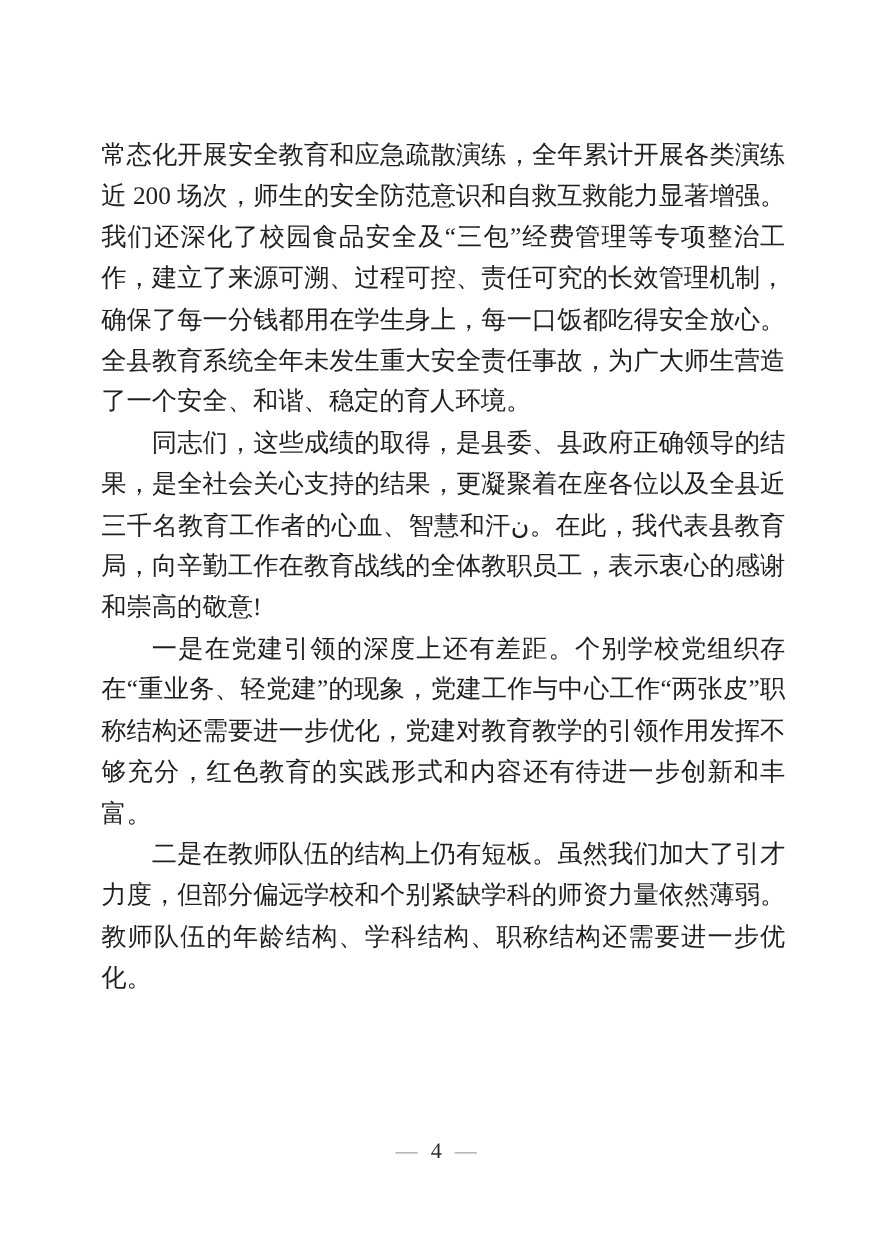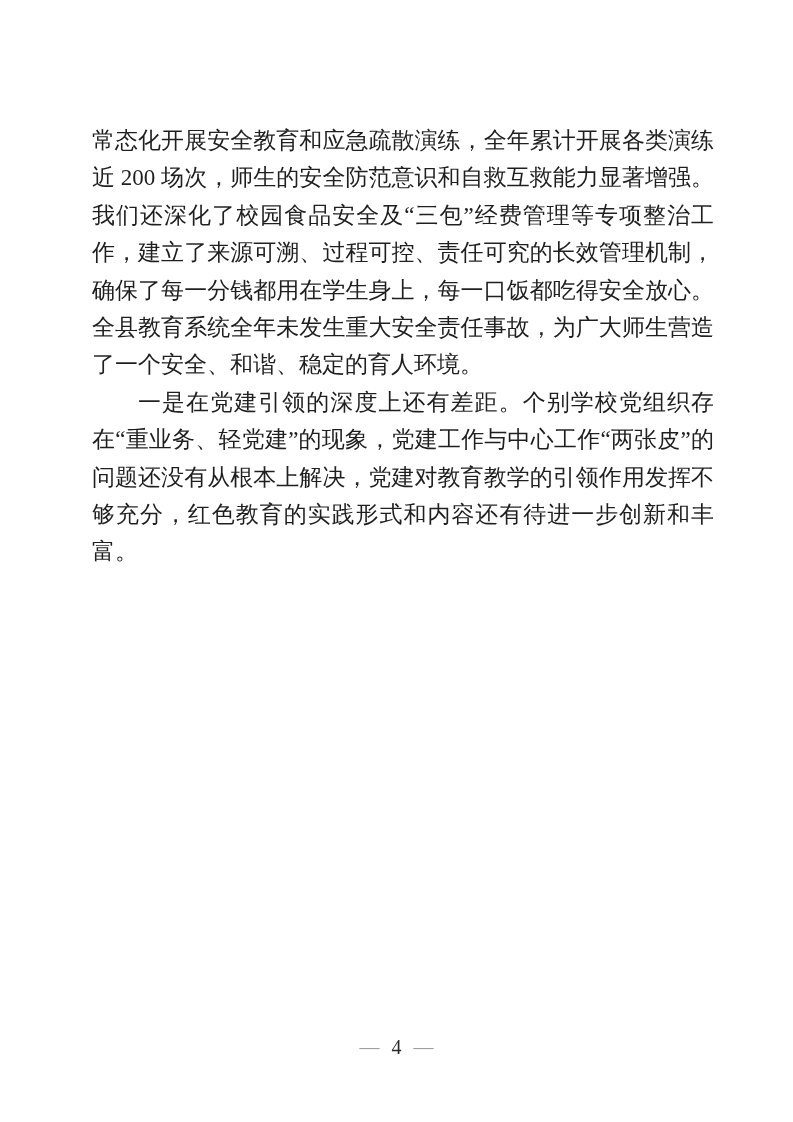--- a/index.html
+++ b/index.html
@@ -59,24 +59,26 @@
 </style>
 </head>
 <body>
 
 <div class="page">
 
   <div class="content">
 
     <p><span>常态化开展安全教育和应急疏散演练，全年累计开展各类演练近 200 场次，师生的安全防范意识和自救互救能力显著增强。我们还深化了校园食品安全及“三包”经费管理等专项整治工作，建立了来源可溯、过程可控、责任可究的长效管理机制，确保了每一分钱都用在学生身上，每一口饭都吃得安全放心。全县教育系统全年未发生重大安全责任事故，为广大师生营造了一个安全、和谐、稳定的育人环境。</span></p>
 
+    <p class="indent"><span>同志们，这些成绩的取得，是县委、县政府正确领导的结果，是全社会关心支持的结果，更凝聚着在座各位以及全县近三千名教育工作者的心血、智慧和汗ن。在此，我代表县教育局，向辛勤工作在教育战线的全体教职员工，表示衷心的感谢和崇高的敬意!</span></p>
 
 
-    <p class="indent"><b class="lead">一是在党建引领的深度上还有差距。</b><span>个别学校党组织存在“重业务、轻党建”的现象，党建工作与中心工作“两张皮”的问题还没有从根本上解决，党建对教育教学的引领作用发挥不够充分，红色教育的实践形式和内容还有待进一步创新和丰富。</span></p>
+    <p class="indent"><b class="lead">一是在党建引领的深度上还有差距。</b><span>个别学校党组织存在“重业务、轻党建”的现象，党建工作与中心工作“两张皮”职称结构还需要进一步优化，党建对教育教学的引领作用发挥不够充分，红色教育的实践形式和内容还有待进一步创新和丰富。</span></p>
 
+    <p class="indent"><b class="lead">二是在教师队伍的结构上仍有短板。</b><span>虽然我们加大了引才力度，但部分偏远学校和个别紧缺学科的师资力量依然薄弱。教师队伍的年龄结构、学科结构、职称结构还需要进一步优化。</span></p>
 
   </div>
 
   <div class="footer">
     <span class="dash">—</span><span class="num">4</span><span class="dash">—</span>
   </div>
 
 </div>
 
 </body></html>

